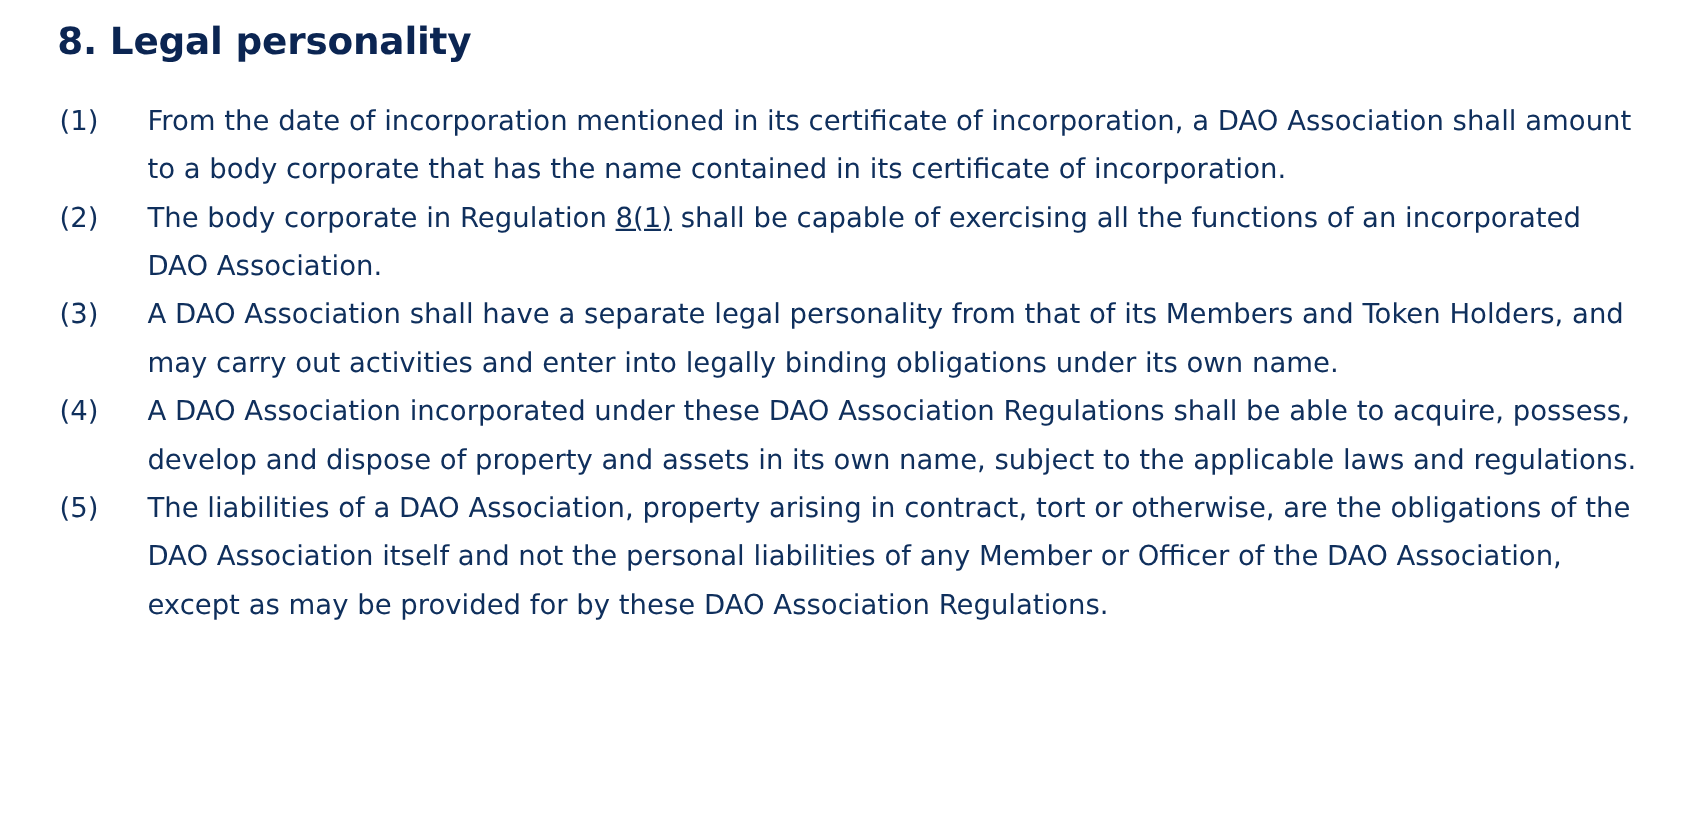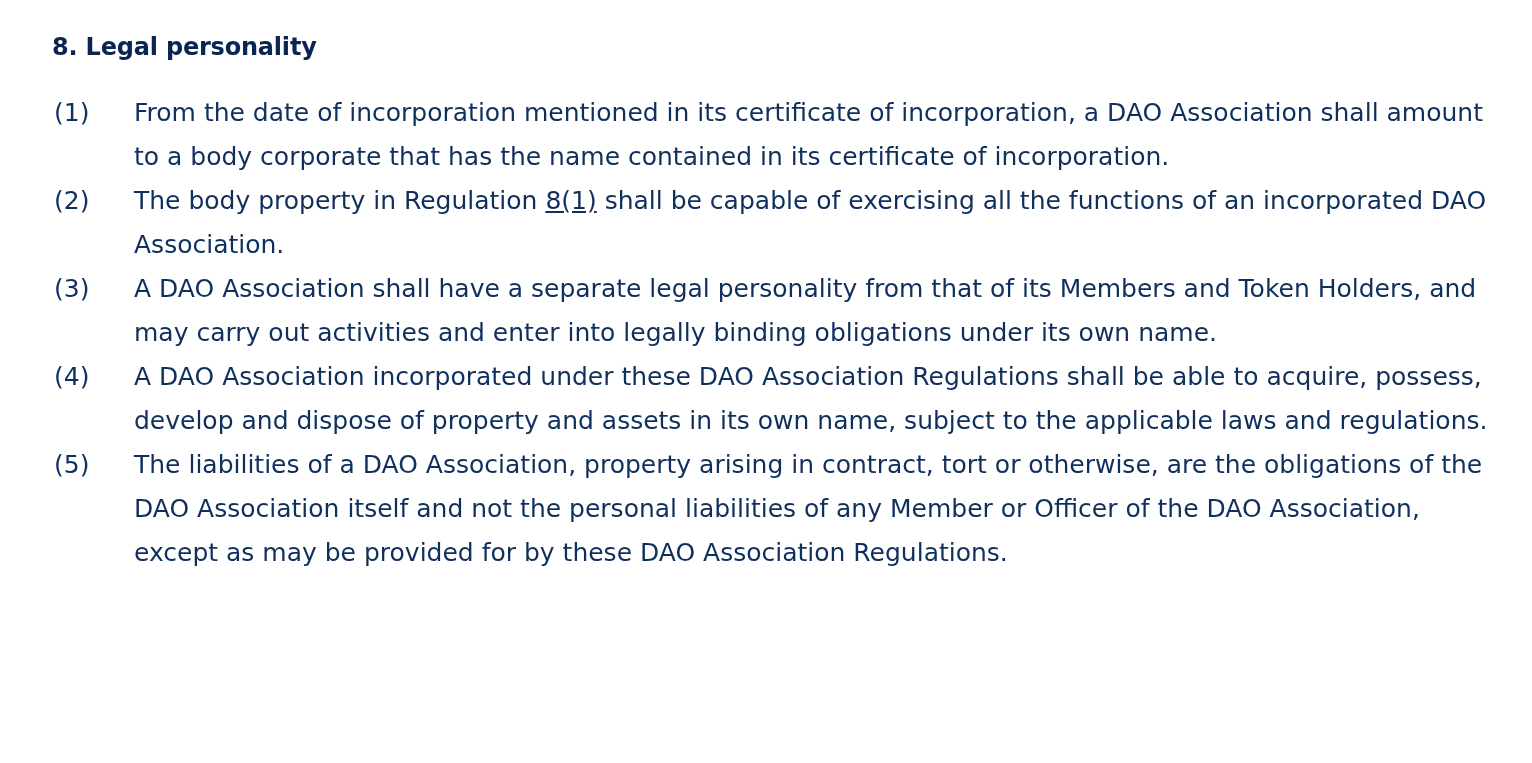--- a/index.html
+++ b/index.html
@@ -12,25 +12,25 @@
     height: 763px;
     font-family: "DejaVu Sans", sans-serif;
     color: #13294b;
     overflow: hidden;
   }
   .page {
     padding: 18px 40px 0 48px;
     box-sizing: border-box;
   }
   .section-title {
-    font-size: 24px;
+    font-size: 34px;
     font-weight: bold;
     color: #0b2552;
     letter-spacing: -0.2px;
-    margin: 15px 0 30px 4px;
+    margin: 0 0 30px 4px;
   }
   .clause-list {
     list-style: none;
     margin: 0;
     padding: 0;
   }
   .clause {
     display: flex;
     align-items: flex-start;
     font-size: 25px;
@@ -65,21 +65,21 @@
 
   <div class="clause-list">
 
     <div class="clause">
       <span class="clause-number">(1)</span>
       <span class="clause-body">From the date of incorporation mentioned in its certificate of incorporation, a DAO Association shall amount to a body corporate that has the name contained in its certificate of incorporation.</span>
     </div>
 
     <div class="clause">
       <span class="clause-number">(2)</span>
-      <span class="clause-body"><span>The body property in Regulation </span><a class="xref">8(1)</a><span> shall be capable of exercising all the functions of an incorporated DAO Association.</span></span>
+      <span class="clause-body"><span>The body corporate in Regulation </span><a class="xref">8(1)</a><span> shall be capable of exercising all the functions of an incorporated DAO Association.</span></span>
     </div>
 
     <div class="clause">
       <span class="clause-number">(3)</span>
       <span class="clause-body">A DAO Association shall have a separate legal personality from that of its Members and Token Holders, and may carry out activities and enter into legally binding obligations under its own name.</span>
     </div>
 
     <div class="clause">
       <span class="clause-number">(4)</span>
       <span class="clause-body">A DAO Association incorporated under these DAO Association Regulations shall be able to acquire, possess, develop and dispose of property and assets in its own name, subject to the applicable laws and regulations.</span>

